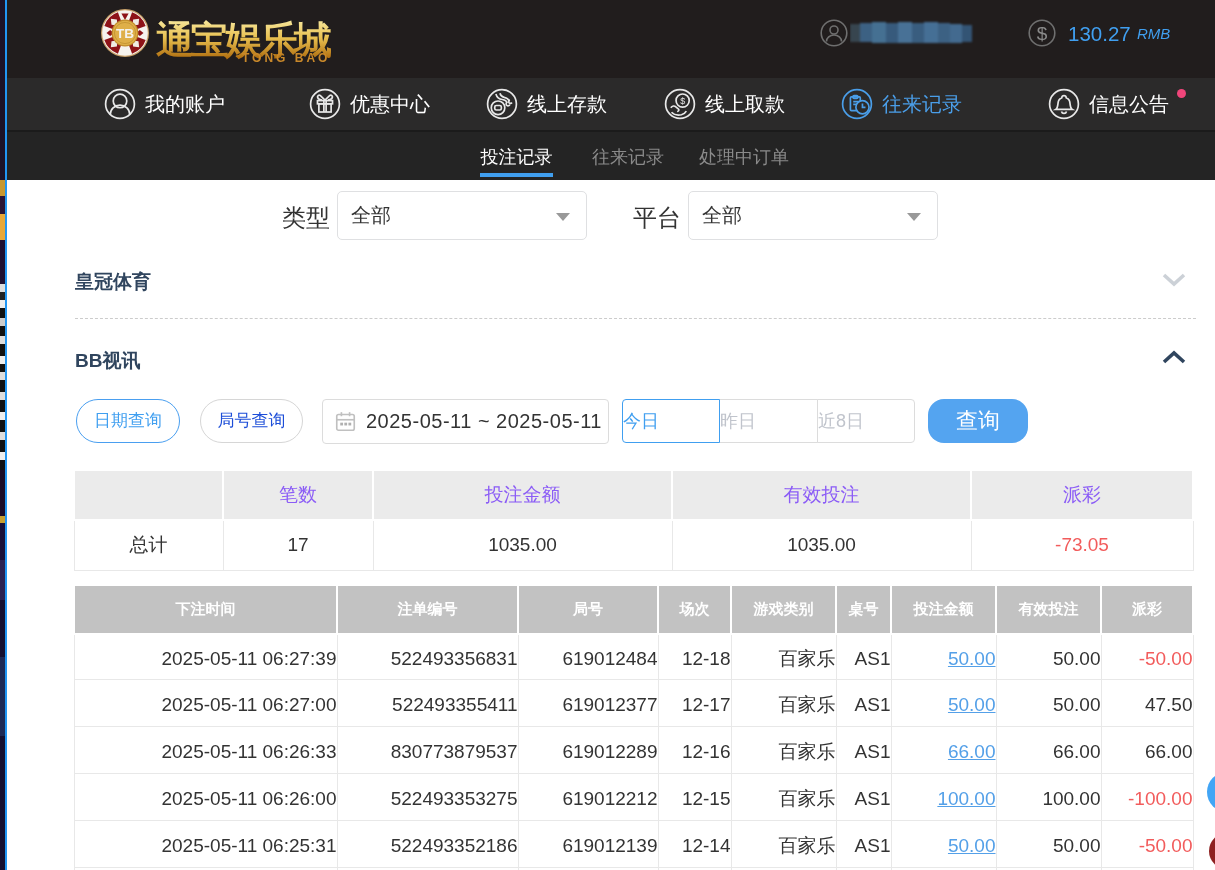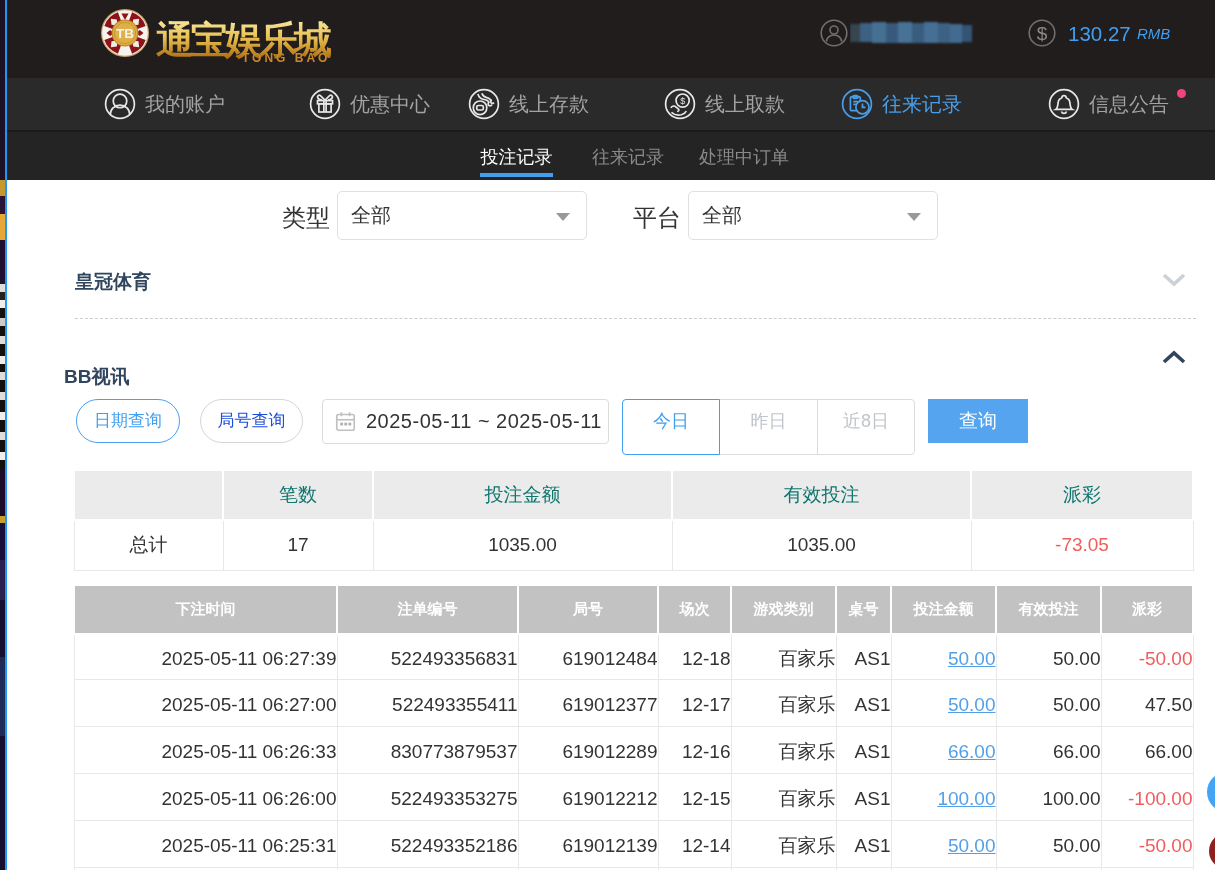--- a/index.html
+++ b/index.html
@@ -4,21 +4,21 @@
 <style>
 * { margin:0; padding:0; box-sizing:border-box; }
 html,body { width:1215px; height:870px; overflow:hidden; background:#fff;
   font-family:"Liberation Sans", sans-serif; }
 #stage { position:relative; width:1215px; height:870px; overflow:hidden; }
 
 
 #hdr { position:absolute; left:0; top:0; width:1215px; height:78px; background:#211d1d; }
 
 #nav { position:absolute; left:0; top:78px; width:1215px; height:52px; background:#2b2a2a; }
-.navitem { position:absolute; top:0; height:52px; display:flex; align-items:center; color:#a3a3a3; font-size:20px; white-space:nowrap; }
+.navitem { position:absolute; top:0; height:52px; display:flex; align-items:center; color:#ffffff; font-size:20px; white-space:nowrap; }
 .navitem svg { margin-right:9px; }
 .navitem.active { color:#4a9ee9; }
 
 #subnav { position:absolute; left:0; top:130px; width:1215px; height:50px; background:#242424; border-top:2px solid #1b1b1b; }
 .tab { position:absolute; top:0; height:48px; line-height:50px; font-size:18px; color:#8a8a8a; white-space:nowrap; }
 .tab.active { color:#fff; }
 .tab.active:after { content:""; position:absolute; left:0; right:0; bottom:3px; height:4px; background:#409ff0; }
 
 
 .lbl { position:absolute; font-size:24px; color:#333; }
@@ -28,28 +28,28 @@
 
 .sect { position:absolute; font-size:19px; font-weight:bold; color:#30455e; }
 .dotline { position:absolute; left:75px; width:1121px; border-top:1px dashed #ccc; }
 
 
 .pill { position:absolute; top:399px; height:44px; border-radius:22px; background:#fff; text-align:center; line-height:42px; font-size:17px; }
 .pill.blue { border:1px solid #4a9ff0; color:#409ff0; font-weight:normal; }
 .pill.gray { border:1px solid #d6d6d6; color:#1d4ed8; }
 .datebox { position:absolute; left:322px; top:398px; width:287px; height:46px; border:1px solid #dcdcdc; border-radius:4px; background:#fff; }
 .datebox span { position:absolute; left:43px; top:0; line-height:43px; font-size:20px; letter-spacing:0.5px; color:#333; }
-.grpbtn { position:absolute; top:399px; height:56px; background:#fff; text-align:center; line-height:42px; font-size:18px; border:1px solid #dcdcdc; color:#c0c4cc; }
+.grpbtn { position:absolute; top:399px; height:44px; background:#fff; line-height:42px; font-size:18px; border:1px solid #dcdcdc; color:#c0c4cc; }
 .grpbtn.on { border:1px solid #409ff0; color:#409ff0; z-index:2; }
-#btnquery { position:absolute; left:928px; top:399px; width:100px; height:44px; background:#54a4f0; border-radius:0; color:#fff; font-size:19px; text-align:center; line-height:44px; }
+#btnquery { position:absolute; left:928px; top:399px; width:100px; height:44px; background:#54a4f0; border-radius:16px; color:#fff; font-size:22px; text-align:center; line-height:44px; }
 
 
 table { border-collapse:collapse; table-layout:fixed; }
 #sumtbl { position:absolute; left:73px; top:469px; width:1119px; }
-#sumtbl th { background:#ebebeb; border:2px solid #fff; font-weight:normal; font-size:19px; color:#0f766e; height:50px; }
+#sumtbl th { background:#ebebeb; border:2px solid #fff; font-weight:normal; font-size:19px; color:#8b5cf6; height:50px; }
 #sumtbl td { background:#fff; border:1px solid #e8e8e8; font-size:19px; color:#333; text-align:center; height:50px; }
 #maintbl { position:absolute; left:73px; top:584px; width:1119px; }
 #maintbl th { background:#c2c2c2; border:2px solid #fff; font-weight:bold; font-size:15px; color:#fff; height:49px; }
 #maintbl td { background:#fff; border:1px solid #e8e8e8; font-size:19px; color:#333; text-align:right; height:47px; padding-top:4px; }
 #maintbl tr:nth-child(2) td { height:45px; }
 #sumtbl td.neg, #maintbl td.neg { color:#f25c5c !important; }
 a.amt { color:#54a0e8; text-decoration:underline; }
 
 
 #strip { position:absolute; left:0; top:0; width:5px; height:870px; z-index:50; background:#1c1226; }
@@ -143,21 +143,21 @@
       </svg>我的账户</div>
     <div class="navitem" style="left:309px;">
       <svg width="32" height="32" viewBox="0 0 34 34" fill="none" stroke="#e8e8e8" stroke-width="1.8">
         <circle cx="17" cy="17" r="15.3"></circle>
         <rect x="9" y="13.4" width="16" height="3.4"></rect>
         <rect x="10.5" y="16.8" width="13" height="8.7"></rect>
         <line x1="15.8" y1="13.4" x2="15.8" y2="25.5"></line>
         <line x1="18.2" y1="13.4" x2="18.2" y2="25.5"></line>
         <path d="M17,12.9 L11.9,7.9 a1.9,1.9 0 0 0 -2.7,2.3 c0.6,1.7 3.1,2.4 4.7,2.6 M17,12.9 L22.1,7.9 a1.9,1.9 0 0 1 2.7,2.3 c-0.6,1.7 -3.1,2.4 -4.7,2.6"></path>
       </svg>优惠中心</div>
-    <div class="navitem" style="left:468px;">
+    <div class="navitem" style="left:486px;">
       <svg width="32" height="32" viewBox="0 0 34 34" fill="none" stroke="#e8e8e8" stroke-width="1.8">
         <circle cx="17" cy="17" r="15.3"></circle>
         <circle cx="12.8" cy="21" r="7.2"></circle>
         <rect x="9.3" y="18.6" width="7" height="4.8" rx="1.6"></rect>
         <path d="M10.5,6.3 c1,3.4 3.4,5.4 6.8,5.9 c2.6,0.4 4.6,1.6 5.2,3.6 M14.8,5.6 c0.6,2.4 2,3.8 4.4,4.3 c3,0.7 5,2.1 5.4,4.4"></path>
         <path d="M22.5,15.2 a2,2 0 1 0 2.8,2.4 M25.5,12.8 a1.8,1.8 0 1 0 2,2.6"></path>
       </svg>线上存款</div>
     <div class="navitem" style="left:664px;">
       <svg width="32" height="32" viewBox="0 0 34 34" fill="none" stroke="#e8e8e8" stroke-width="1.8">
         <circle cx="17" cy="17" r="15.3"></circle>
@@ -193,21 +193,21 @@
   <div class="lbl" style="left:282px;top:202px;">类型</div>
   <div class="sel" style="left:337px;top:191px;">全部<span class="caret"></span></div>
   <div class="lbl" style="left:633px;top:202px;">平台</div>
   <div class="sel" style="left:688px;top:191px;">全部<span class="caret"></span></div>
 
   <div class="sect" style="left:75px;top:269px;">皇冠体育</div>
   <svg style="position:absolute;left:1161px;top:271px;" width="26" height="17" viewBox="0 0 26 17">
     <path d="M3,4 L13,13 L23,4" fill="none" stroke="#ccd1d7" stroke-width="3.6"></path>
   </svg>
   <div class="dotline" style="top:318px;"></div>
-  <div class="sect" style="left:64px;top:348px;margin-top:16px;">BB视讯</div>
+  <div class="sect" style="left:75px;top:348px;">BB视讯</div>
   <svg style="position:absolute;left:1161px;top:349px;" width="26" height="17" viewBox="0 0 26 17">
     <path d="M3,13 L13,4 L23,13" fill="none" stroke="#30455e" stroke-width="3.6"></path>
   </svg>
 
   <div class="pill blue" style="left:76px;width:104px;">日期查询</div>
   <div class="pill gray" style="left:200px;width:103px;">局号查询</div>
   <div class="datebox" style="height:45px;top:399px;">
     <svg style="position:absolute;left:12px;top:11px;" width="21" height="21" viewBox="0 0 18 18" fill="none" stroke="#c0c0c0" stroke-width="1.4">
       <rect x="1.5" y="3" width="15" height="13.5" rx="1.5"></rect>
       <line x1="1.5" y1="7.5" x2="16.5" y2="7.5"></line>

